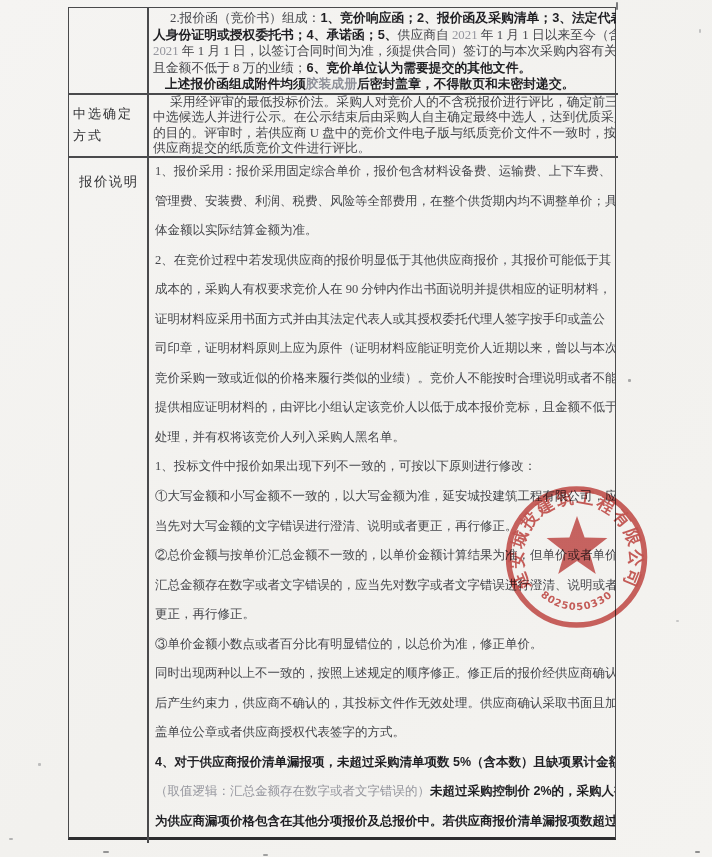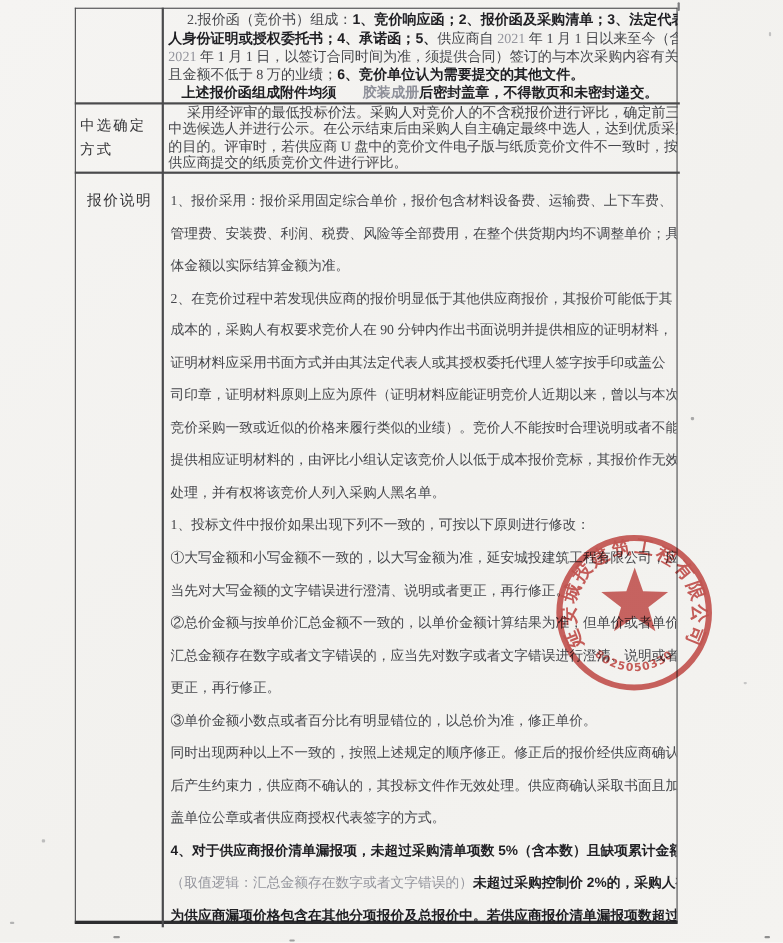--- a/index.html
+++ b/index.html
@@ -21,31 +21,31 @@
   .vline{position:absolute;left:147px;top:7px;width:1.6px;height:836px;background:#4a4a4c;}
   .hline{position:absolute;left:68px;width:550px;height:1.5px;background:#4a4a4c;}
   .hl1{top:93px;} .hl2{top:156px;}
 
   
   .cell{position:absolute;box-sizing:border-box;overflow:hidden;color:#3f4044;}
   .r1c2{left:150px;top:9px;width:466px;height:83px;font-size:12.8px;line-height:16.6px;padding:1px 3px 0 3px;}
   .r2c1{left:70px;top:94px;width:77px;height:61px;font-size:13px;line-height:22px;letter-spacing:2px;padding:9px 0 0 3px;color:#333336;}
   .r2c2{left:150px;top:94px;width:466px;height:61px;font-size:12.8px;line-height:15.4px;padding:1px 3px 0 3px;}
   .r3c1{left:70px;top:157px;width:87px;height:683px;font-size:13.4px;letter-spacing:1.5px;padding:16px 0 0 9px;color:#333336;}
-  .r3c2{left:150px;top:157px;width:465px;height:683px;font-size:12.5px;line-height:29.55px;padding:11px 2px 0 5px;}
+  .r3c2{left:150px;top:157px;width:465px;height:683px;font-size:12.5px;line-height:29.55px;padding:0 2px 0 5px;}
 
   .tline{white-space:nowrap;}
   .ind-1{padding-left:12px;}
   .ind-2{padding-left:17px;}
 
   
   .sg-n{color:#45464b;}
   .sg-b{color:#1f1f23;font-weight:700;font-family:"Liberation Sans","DejaVu Sans",sans-serif;}
   .sg-g{color:#94959d;}
-  .sg-gb{color:#8e9099;font-weight:700;font-family:Liberation Mono, monospace;margin-left:24px;}
+  .sg-gb{color:#8e9099;font-weight:700;font-family:Liberation Mono, monospace;}
 
   
   .stamp{
     position:absolute;left:503px;top:485px;width:148px;height:148px;
     mix-blend-mode:multiply;opacity:.88;
   }
 
   
   .speck{position:absolute;background:#9a9a9a;border-radius:1px;}
   .sp1{left:616px;top:2px;width:2px;height:8px;background:#7c7c7e;}
@@ -88,21 +88,21 @@
   <div class="cell r3c1">报价说明</div>
   <div class="cell r3c2">
       <div class="tline"><span class="sg-n">1、报价采用：报价采用固定综合单价，报价包含材料设备费、运输费、上下车费、</span></div>
       <div class="tline"><span class="sg-n">管理费、安装费、利润、税费、风险等全部费用，在整个供货期内均不调整单价；具</span></div>
       <div class="tline"><span class="sg-n">体金额以实际结算金额为准。</span></div>
       <div class="tline"><span class="sg-n">2、在竞价过程中若发现供应商的报价明显低于其他供应商报价，其报价可能低于其</span></div>
       <div class="tline"><span class="sg-n">成本的，采购人有权要求竞价人在 90 分钟内作出书面说明并提供相应的证明材料，</span></div>
       <div class="tline"><span class="sg-n">证明材料应采用书面方式并由其法定代表人或其授权委托代理人签字按手印或盖公</span></div>
       <div class="tline"><span class="sg-n">司印章，证明材料原则上应为原件（证明材料应能证明竞价人近期以来，曾以与本次</span></div>
       <div class="tline"><span class="sg-n">竞价采购一致或近似的价格来履行类似的业绩）。竞价人不能按时合理说明或者不能</span></div>
-      <div class="tline"><span class="sg-n">提供相应证明材料的，由评比小组认定该竞价人以低于成本报价竞标，其报价作无效</span></div>
+      <div class="tline"><span class="sg-n">提供相应证明材料的，由评比小组认定该竞价人以低于成本报价竞标，且金额不低于</span></div>
       <div class="tline"><span class="sg-n">处理，并有权将该竞价人列入采购人黑名单。</span></div>
       <div class="tline"><span class="sg-n">1、投标文件中报价如果出现下列不一致的，可按以下原则进行修改：</span></div>
       <div class="tline"><span class="sg-n">①大写金额和小写金额不一致的，以大写金额为准，延安城投建筑工程有限公司，应</span></div>
       <div class="tline"><span class="sg-n">当先对大写金额的文字错误进行澄清、说明或者更正，再行修正。</span></div>
       <div class="tline"><span class="sg-n">②总价金额与按单价汇总金额不一致的，以单价金额计算结果为准，但单价或者单价</span></div>
       <div class="tline"><span class="sg-n">汇总金额存在数字或者文字错误的，应当先对数字或者文字错误进行澄清、说明或者</span></div>
       <div class="tline"><span class="sg-n">更正，再行修正。</span></div>
       <div class="tline"><span class="sg-n">③单价金额小数点或者百分比有明显错位的，以总价为准，修正单价。</span></div>
       <div class="tline"><span class="sg-n">同时出现两种以上不一致的，按照上述规定的顺序修正。修正后的报价经供应商确认</span></div>
       <div class="tline"><span class="sg-n">后产生约束力，供应商不确认的，其投标文件作无效处理。供应商确认采取书面且加</span></div>

